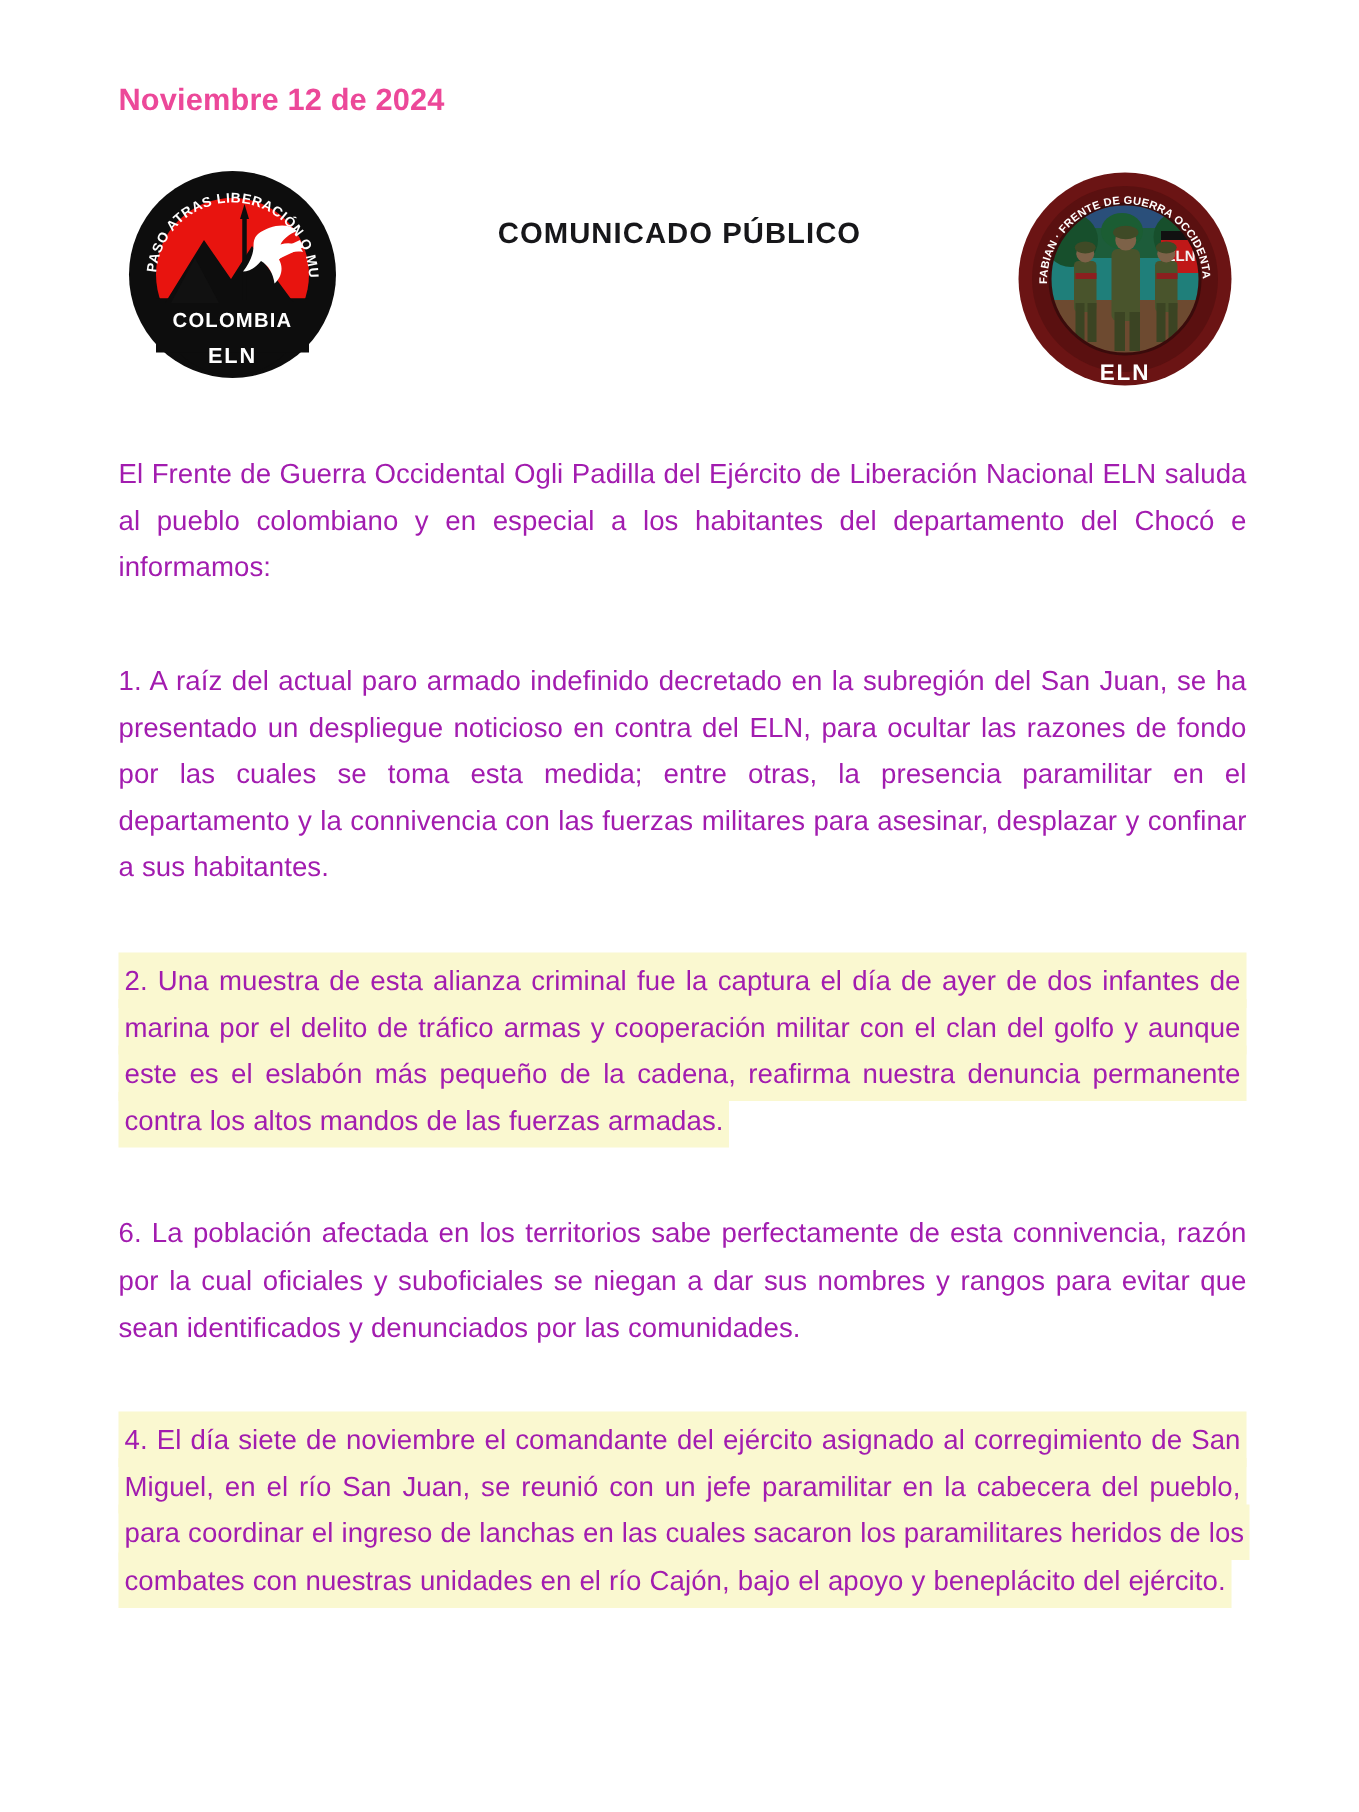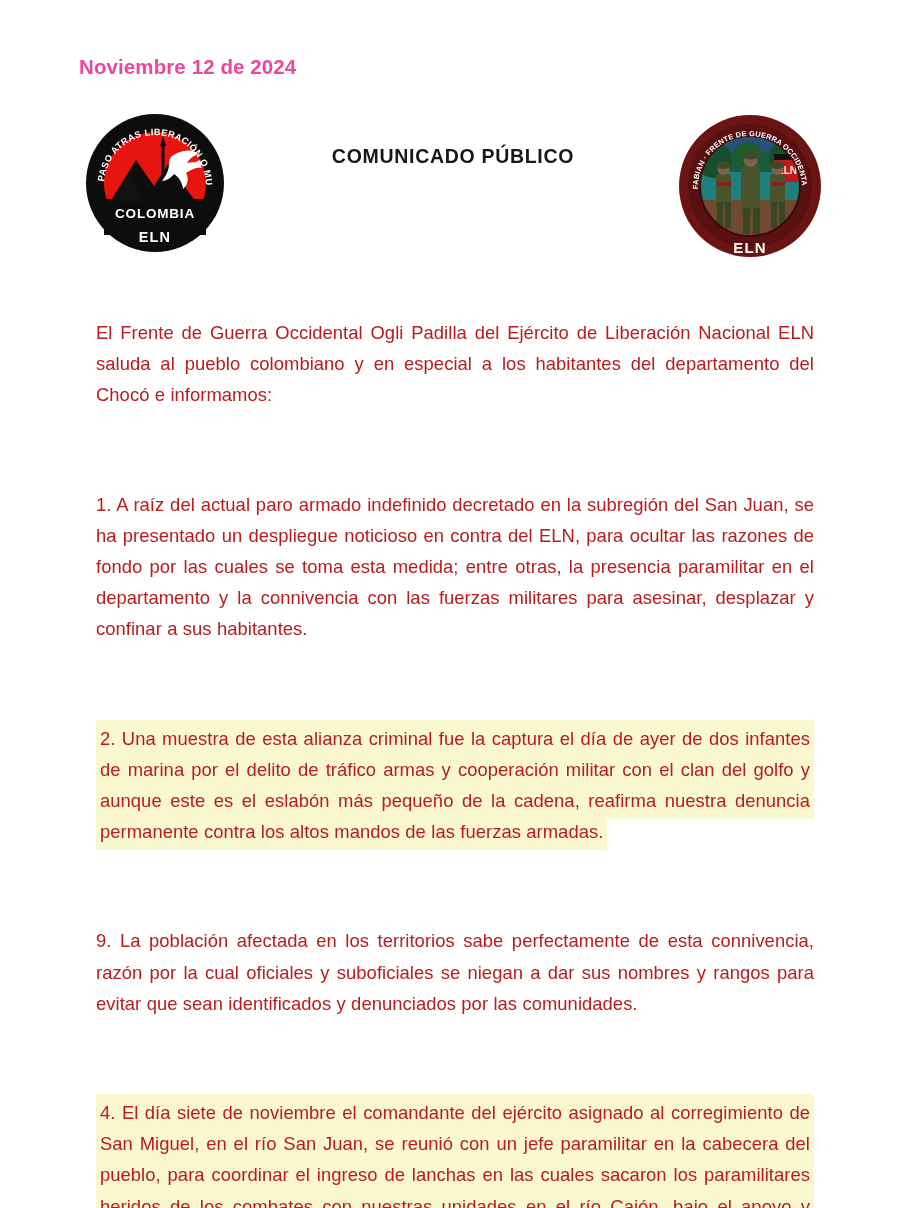--- a/index.html
+++ b/index.html
@@ -80,24 +80,24 @@
   .body-col {
     position: absolute;
     left: 79px;
     top: 300px;
     width: 752px;
   }
 
   .para {
     font-size: 18.4px;
     line-height: 31.2px;
-    color: #b91c1c;
+    color: #a21caf;
     text-align: justify;
     text-justify: inter-word;
-    margin: 17px;
+    margin: 0;
     letter-spacing: 0.05px;
     word-spacing: 0.2px;
   }
   .para:last-child { text-align-last: left; }
 
   .gap-lg { height: 44px; }
 
   .para.highlight {
     background-color: transparent;
   }
@@ -224,20 +224,20 @@
     <div class="gap-lg"></div>
 
     <p class="para">1. A raíz del actual paro armado indefinido decretado en la subregión del San Juan, se ha presentado un despliegue noticioso en contra del ELN, para ocultar las razones de fondo por las cuales se toma esta medida; entre otras, la presencia paramilitar en el departamento y la connivencia con las fuerzas militares para asesinar, desplazar y confinar a sus habitantes.</p>
 
     <div class="gap-lg"></div>
 
     <p class="para highlight"><span class="hl-wrap">2. Una muestra de esta alianza criminal fue la captura el día de ayer de dos infantes de marina por el delito de tráfico armas y cooperación militar con el clan del golfo y aunque este es el eslabón más pequeño de la cadena, reafirma nuestra denuncia permanente contra los altos mandos de las fuerzas armadas.</span></p>
 
     <div class="gap-lg"></div>
 
-    <p class="para">9. La población afectada en los territorios sabe perfectamente de esta connivencia, razón por la cual oficiales y suboficiales se niegan a dar sus nombres y rangos para evitar que sean identificados y denunciados por las comunidades.</p>
+    <p class="para">6. La población afectada en los territorios sabe perfectamente de esta connivencia, razón por la cual oficiales y suboficiales se niegan a dar sus nombres y rangos para evitar que sean identificados y denunciados por las comunidades.</p>
 
     <div class="gap-lg"></div>
 
     <p class="para highlight"><span class="hl-wrap">4. El día siete de noviembre el comandante del ejército asignado al corregimiento de San Miguel, en el río San Juan, se reunió con un jefe paramilitar en la cabecera del pueblo, para coordinar el ingreso de lanchas en las cuales sacaron los paramilitares heridos de los combates con nuestras unidades en el río Cajón, bajo el apoyo y beneplácito del ejército.</span></p>
 
   </div>
 </div>
 
 </body></html>

